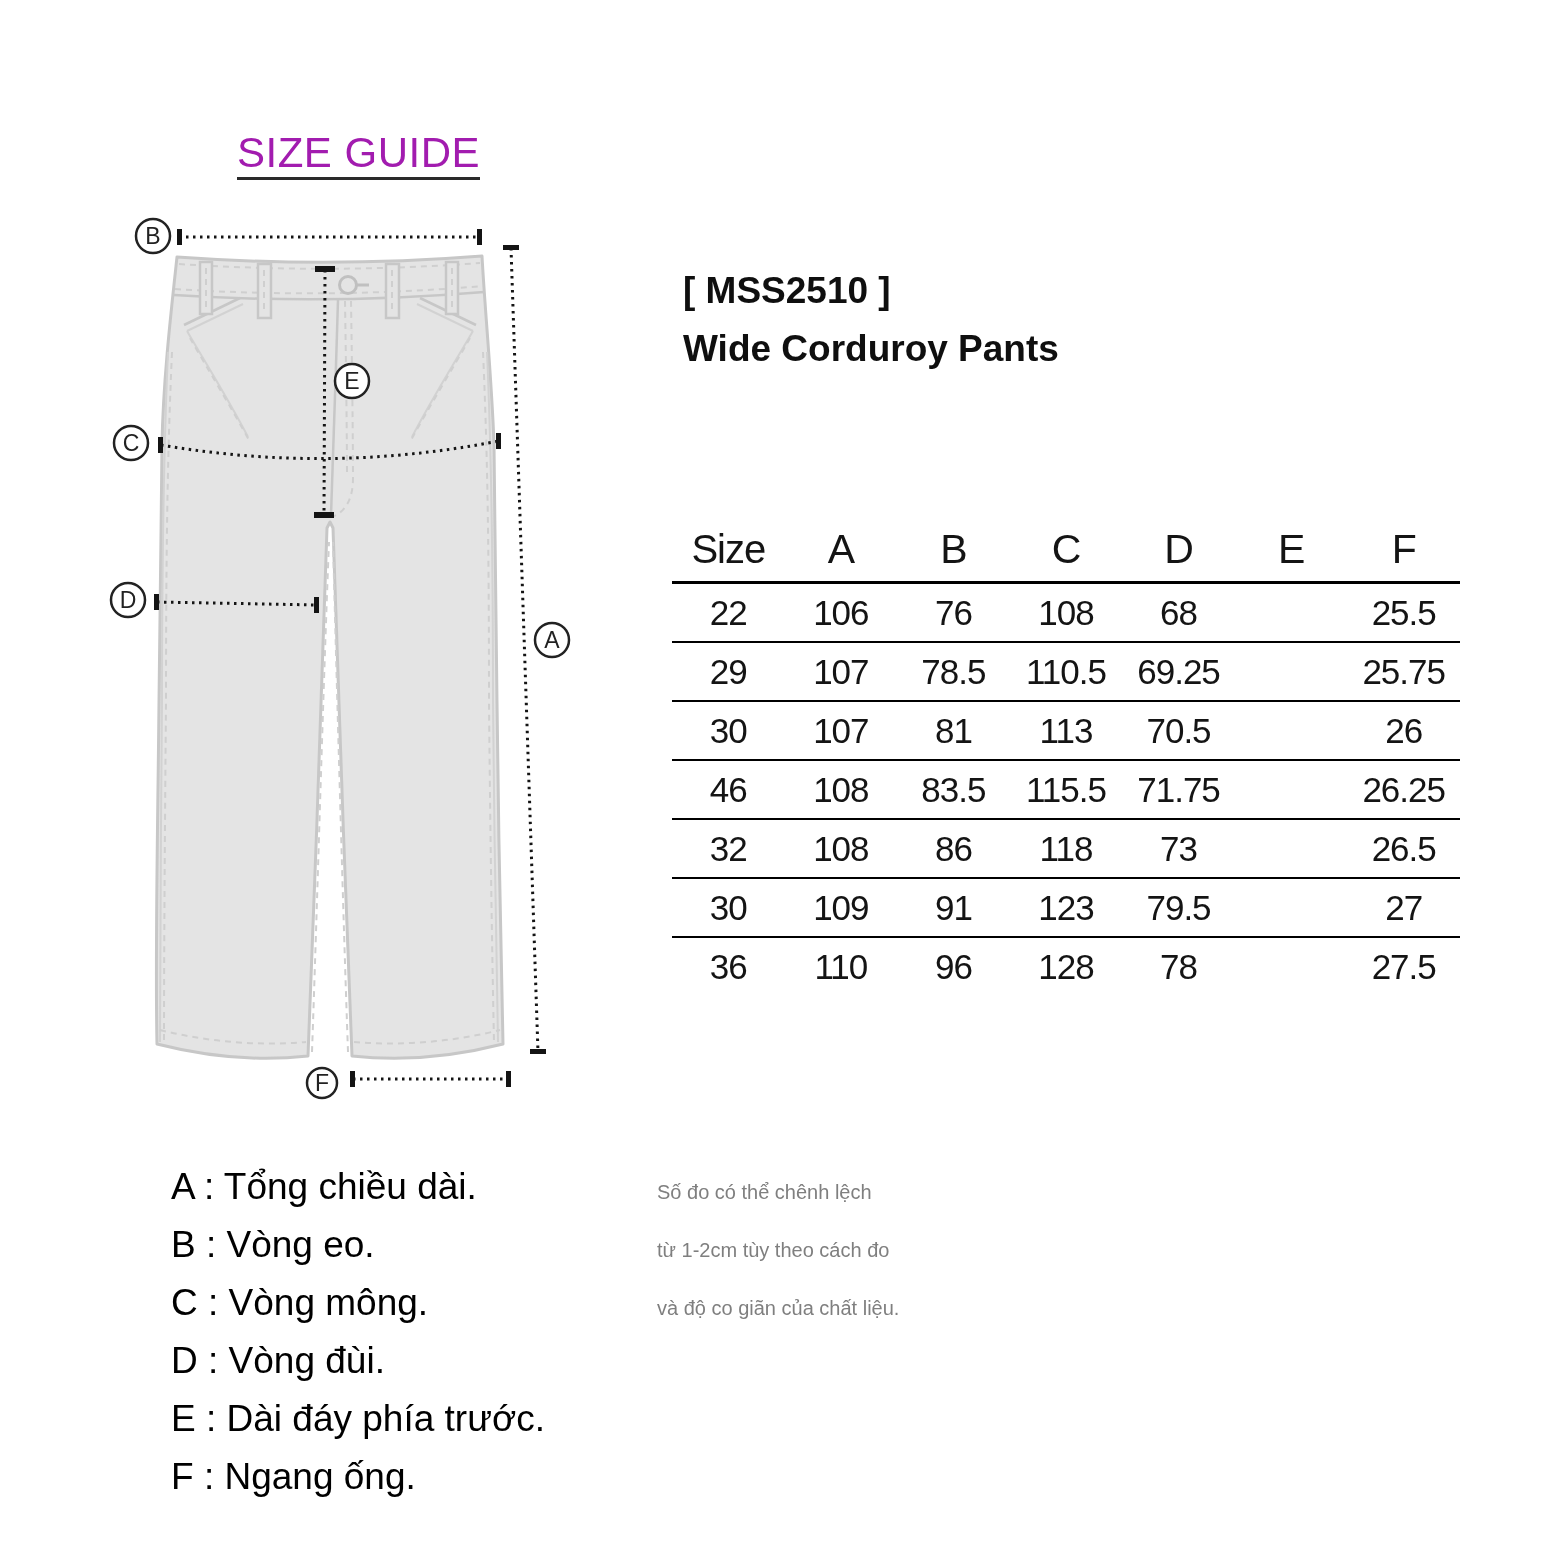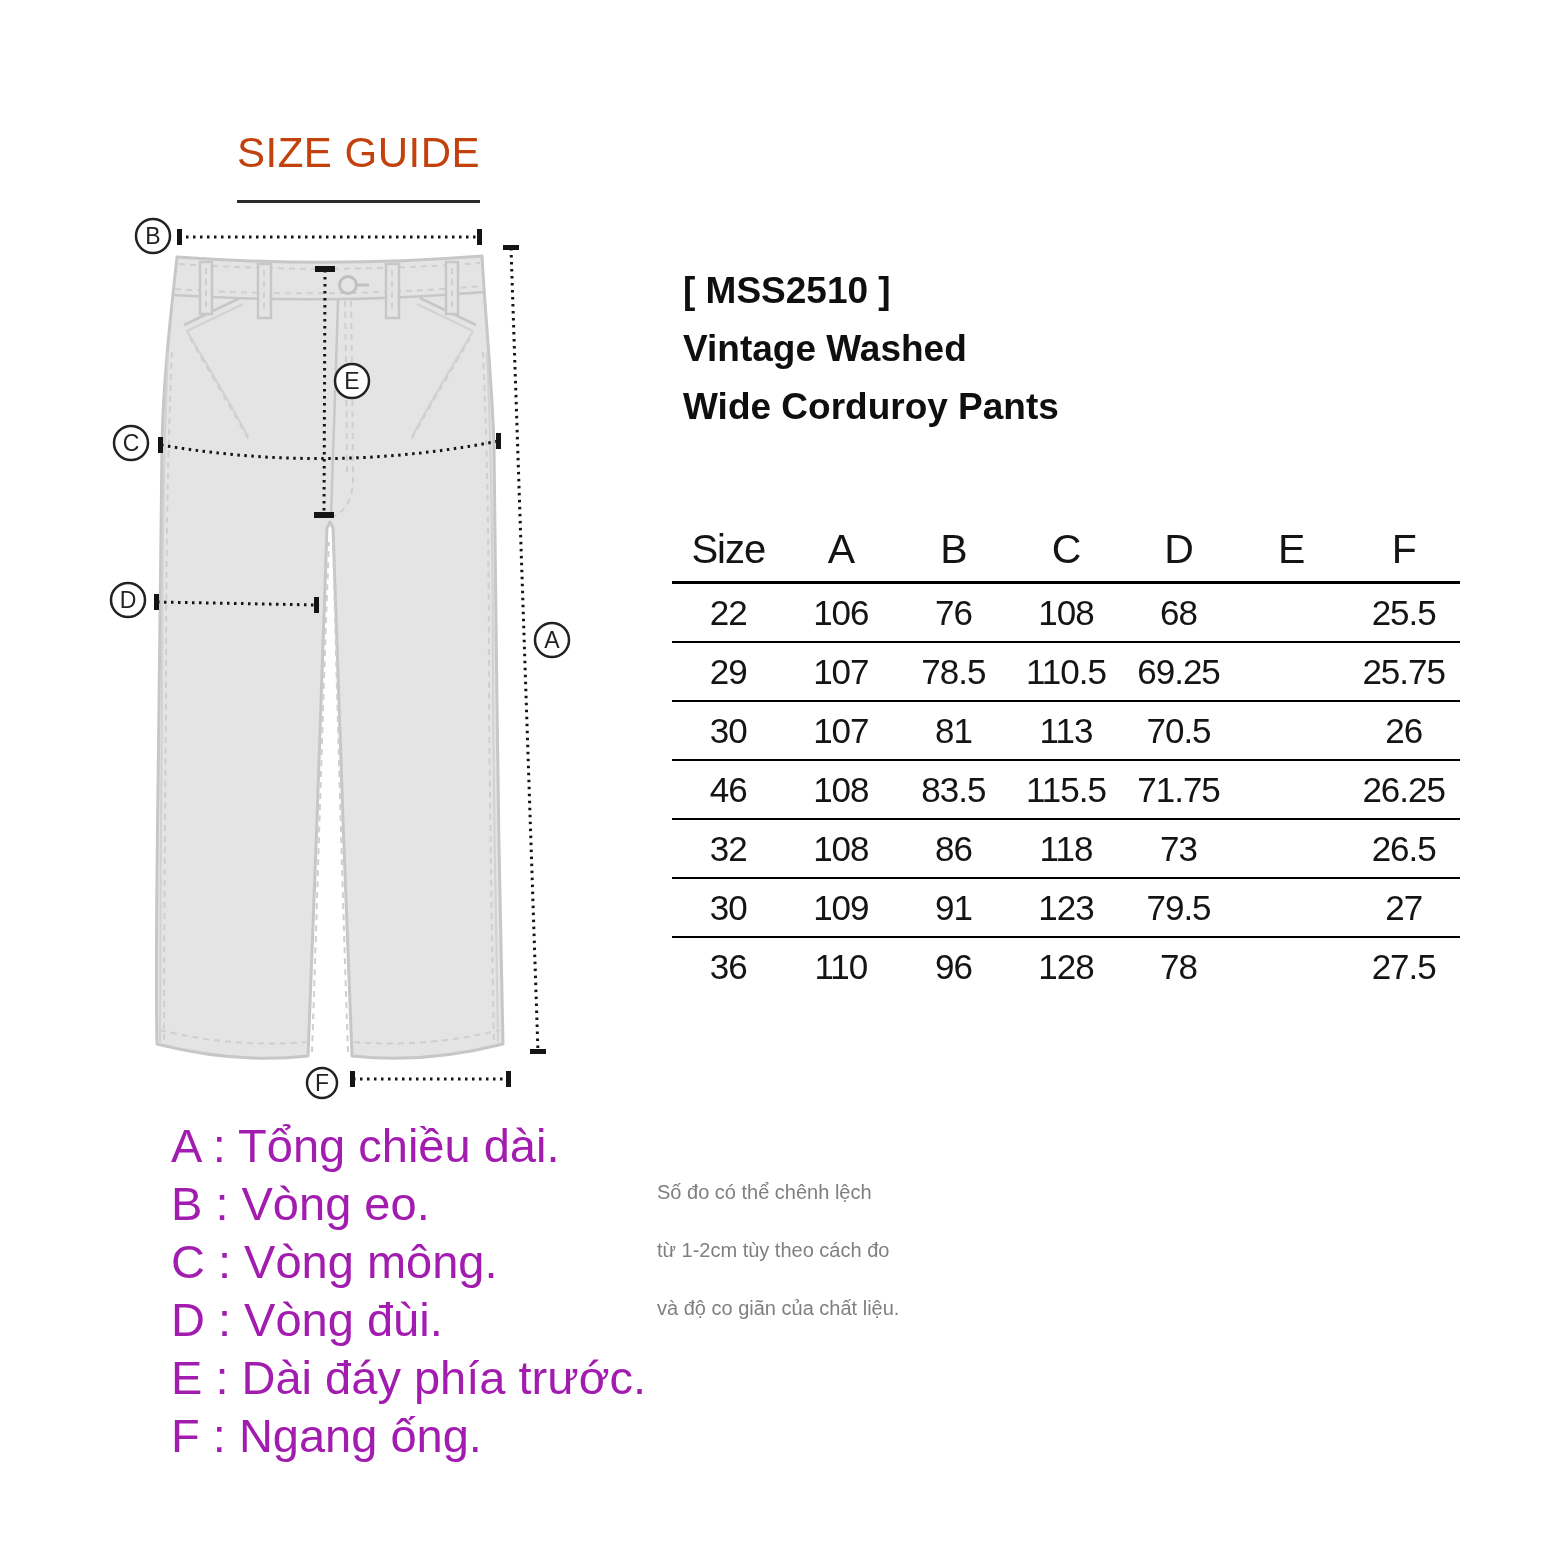--- a/index.html
+++ b/index.html
@@ -2,22 +2,22 @@
 <html><head>
 <meta charset="utf-8">
 <style>
   html,body { margin:0; padding:0; }
   body {
     width:1558px; height:1558px; background:#ffffff; position:relative;
     font-family:"Liberation Sans", sans-serif; overflow:hidden;
   }
   .size-guide-title {
     position:absolute; left:237px; top:129px;
-    font-size:42px; font-weight:400; color:#c2410c; letter-spacing:0.5px;
-    border-bottom:3px solid #2a2a2a; padding-bottom:23px; white-space:nowrap;
+    font-size:42px; font-weight:400; color:#a21caf; letter-spacing:0.5px;
+    border-bottom:3px solid #2a2a2a; padding-bottom:0; white-space:nowrap;
   }
   .pants-svg { position:absolute; left:105px; top:212px; }
 
   .product-title {
     position:absolute; left:683px; top:262px;
     font-size:37px; font-weight:bold; color:#0f0f0f; line-height:58px; white-space:nowrap;
   }
 
   .size-table {
     position:absolute; left:672px; top:518px; width:788px;
@@ -28,22 +28,22 @@
     text-align:center; border-bottom:3px solid #000; letter-spacing:-1px;
   }
   .size-table th.size-col { font-size:40px; }
   .size-table td {
     font-size:35px; height:55px; text-align:center; vertical-align:middle;
     border-bottom:2.5px solid #000; letter-spacing:-1px; white-space:nowrap;
   }
   .size-table tr.last td { border-bottom:none; }
 
   .legend {
-    position:absolute; left:171px; top:1117px;
-    font-size:47px; color:#a21caf; line-height:58px; white-space:nowrap;
+    position:absolute; left:171px; top:1158px;
+    font-size:37px; color:#000000; line-height:58px; white-space:nowrap;
   }
   .note {
     position:absolute; left:657px; top:1163px;
     font-size:20px; color:#7f7f7f; line-height:58px; white-space:nowrap;
   }
 
   
   .outline   { fill:#e4e4e4; stroke:#c7c7c7; stroke-width:3; stroke-linejoin:round; }
   .seam      { fill:none; stroke:#c7c7c7; stroke-width:2.5; }
   .seam-thin { fill:none; stroke:#d2d2d2; stroke-width:2; }
@@ -159,21 +159,20 @@
     <path class="dim" d="M248,867 L403,867"></path>
     <rect class="dim-cap" x="245" y="859" width="5" height="16"></rect>
     <rect class="dim-cap" x="401" y="859" width="5" height="16"></rect>
     <circle class="dim-circle" cx="217" cy="871" r="15"></circle>
     <text class="dim-letter" x="217" y="879">F</text>
   </g>
 </svg>
 
 <div class="product-title">
   <div>[ MSS2510 ]</div>
-  <div>Vintage Washed</div>
   <div>Wide Corduroy Pants</div>
 </div>
 
 <table class="size-table">
   <thead>
     <tr>
       <th class="size-col">Size</th>
       <th>A</th>
       <th>B</th>
       <th>C</th>

